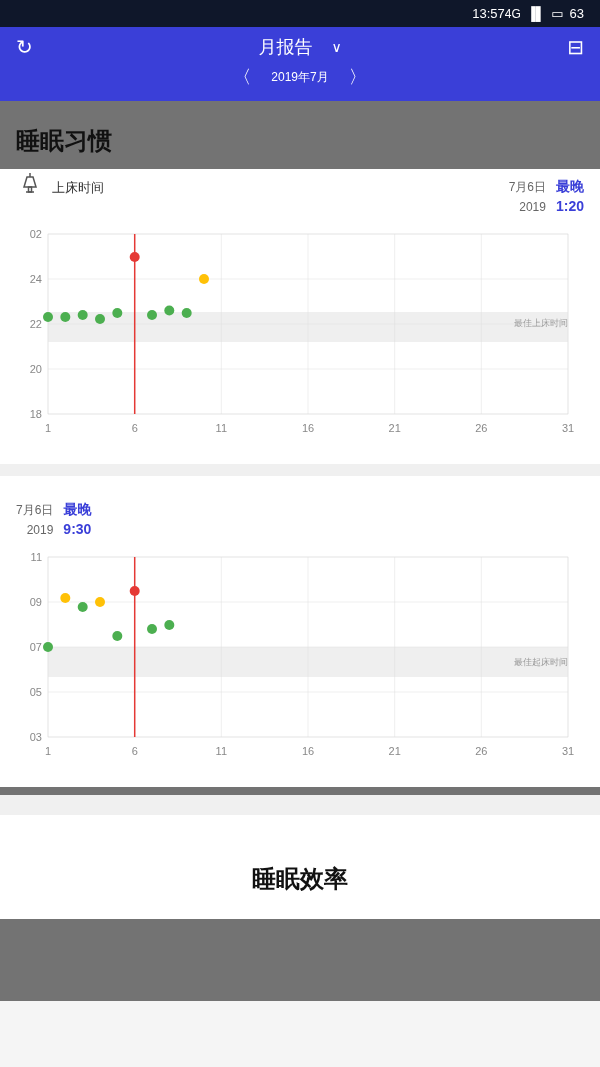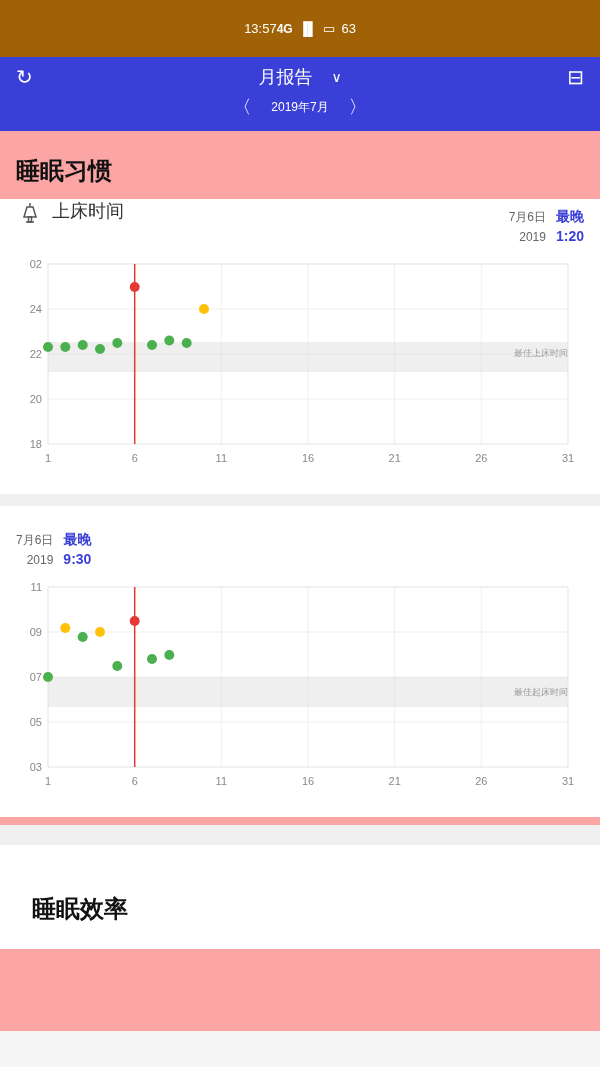--- a/index.html
+++ b/index.html
@@ -6,26 +6,26 @@
     * { box-sizing: border-box; margin: 0; padding: 0; }
     body {
       font-family: -apple-system, "PingFang SC", "Helvetica Neue", Arial, sans-serif;
       background: #f5f5f5;
       width: 600px;
       min-height: 1067px;
     }
 
     
     .status-bar {
-      background: #a16207;
+      background: #0f172a;
       color: white;
       display: flex;
-      justify-content: center;
-      align-items: center;
-      padding: 21px 16px;
+      justify-content: flex-end;
+      align-items: center;
+      padding: 6px 16px;
       font-size: 13px;
       font-weight: 500;
     }
     .status-right {
       display: flex;
       align-items: center;
       gap: 6px;
     }
 
     
@@ -58,21 +58,21 @@
       font-size: 18px;
       cursor: pointer;
     }
     .nav-month {
       font-size: 12px;
       text-align: right;
     }
 
     
     .content {
-      background: #fca5a5;
+      background: #737373;
       min-height: 900px;
     }
 
     .section-title {
       font-size: 24px;
       font-weight: 700;
       padding: 24px 16px 12px;
       color: #111;
     }
 
@@ -84,23 +84,23 @@
 
     .chart-header {
       display: flex;
       justify-content: space-between;
       align-items: flex-start;
       margin-bottom: 8px;
       padding: 0 4px;
     }
     .chart-label {
       display: flex;
-      align-items: flex-start;
+      align-items: flex-end;
       gap: 8px;
-      font-size: 18px;
+      font-size: 13px;
       color: #333;
     }
     .chart-meta {
       text-align: right;
       font-size: 12px;
       color: #666;
       line-height: 1.4;
       margin-top: 8px;
     }
     .chart-meta .highlight {
@@ -118,29 +118,30 @@
     
     .divider {
       height: 12px;
       background: #f0f0f0;
     }
 
     
     .efficiency-section {
       padding: 24px 16px 12px;
       background: white;
+      text-align: center;
     }
   </style>
 </head>
 <body>
 
 <div class="status-bar">
   <span>13:57</span>
   <div class="status-right">
-    <span style="font-size:12px;font-weight:bold;">4G</span>
+    <span style="font-size:12px;">4G</span>
     <span>▐▌</span>
     <span>▭</span>
     <span>63</span>
   </div>
 </div>
 
 <div class="header">
   <div class="header-top">
     <span style="font-size:20px; cursor:pointer;">↻</span>
     <div class="header-title">

